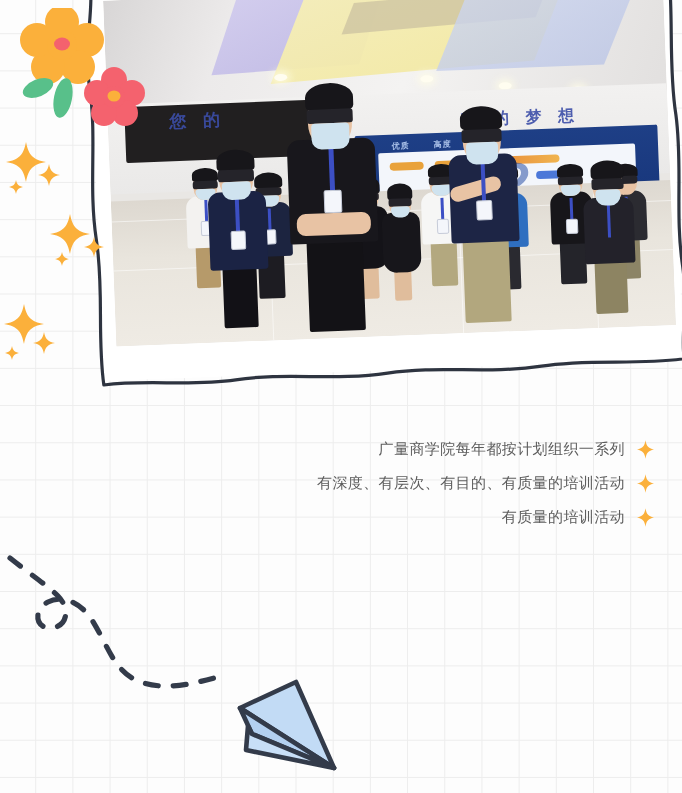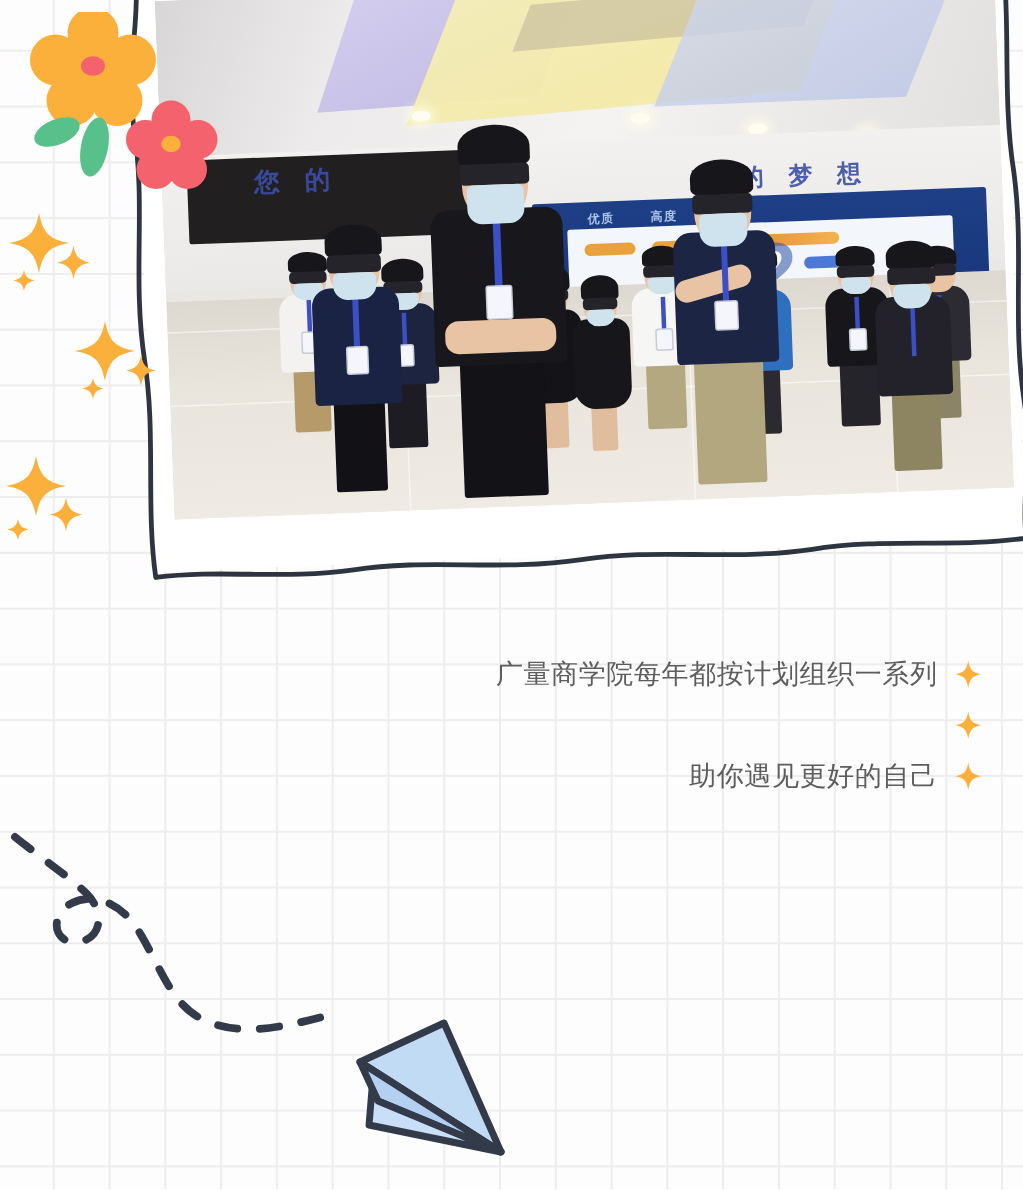--- a/index.html
+++ b/index.html
@@ -232,21 +232,21 @@
   }
   .copy-line {
     display: flex;
     align-items: center;
     justify-content: flex-end;
     gap: 12px;
     height: 34px;
   }
   .copy-line .txt {
     color: #5d5d5d;
-    font-size: 18px;
+    font-size: 15px;
     letter-spacing: .4px;
     white-space: nowrap;
     font-family: "DejaVu Sans", "Liberation Sans", sans-serif;
   }
   .sparkle-mark { flex: 0 0 auto; width: 17px; height: 19px; }
 
   
   .deco { position: absolute; }
   #flowers { left: 18px; top: 8px; }
   #sparkles-a { left: 4px; top: 140px; }
@@ -445,28 +445,29 @@
   <div class="copy-block">
 
     <div class="copy-line">
       <span class="txt">广量商学院每年都按计划组织一系列</span>
       <svg class="sparkle-mark" viewBox="0 0 24 26">
         <path d="M12 0 C13.4 8.2 15.6 11.3 24 13 C15.6 14.7 13.4 17.8 12 26 C10.6 17.8 8.4 14.7 0 13 C8.4 11.3 10.6 8.2 12 0 Z" fill="#FBB03B"></path>
       </svg>
     </div>
 
     <div class="copy-line">
+      <span class="txt">有深度、有层次、有目的、有质量的培训活动</span>
       <svg class="sparkle-mark" viewBox="0 0 24 26">
         <path d="M12 0 C13.4 8.2 15.6 11.3 24 13 C15.6 14.7 13.4 17.8 12 26 C10.6 17.8 8.4 14.7 0 13 C8.4 11.3 10.6 8.2 12 0 Z" fill="#FBB03B"></path>
       </svg>
     </div>
 
 
     <div class="copy-line">
-      <span class="txt">助你遇见更好的自己</span>
+      <span class="txt">有质量的培训活动</span>
       <svg class="sparkle-mark" viewBox="0 0 24 26">
         <path d="M12 0 C13.4 8.2 15.6 11.3 24 13 C15.6 14.7 13.4 17.8 12 26 C10.6 17.8 8.4 14.7 0 13 C8.4 11.3 10.6 8.2 12 0 Z" fill="#FBB03B"></path>
       </svg>
     </div>
 
   </div>
 
   <svg class="deco" id="flowers" width="140" height="130" viewBox="0 0 140 130">
 
     <g>

